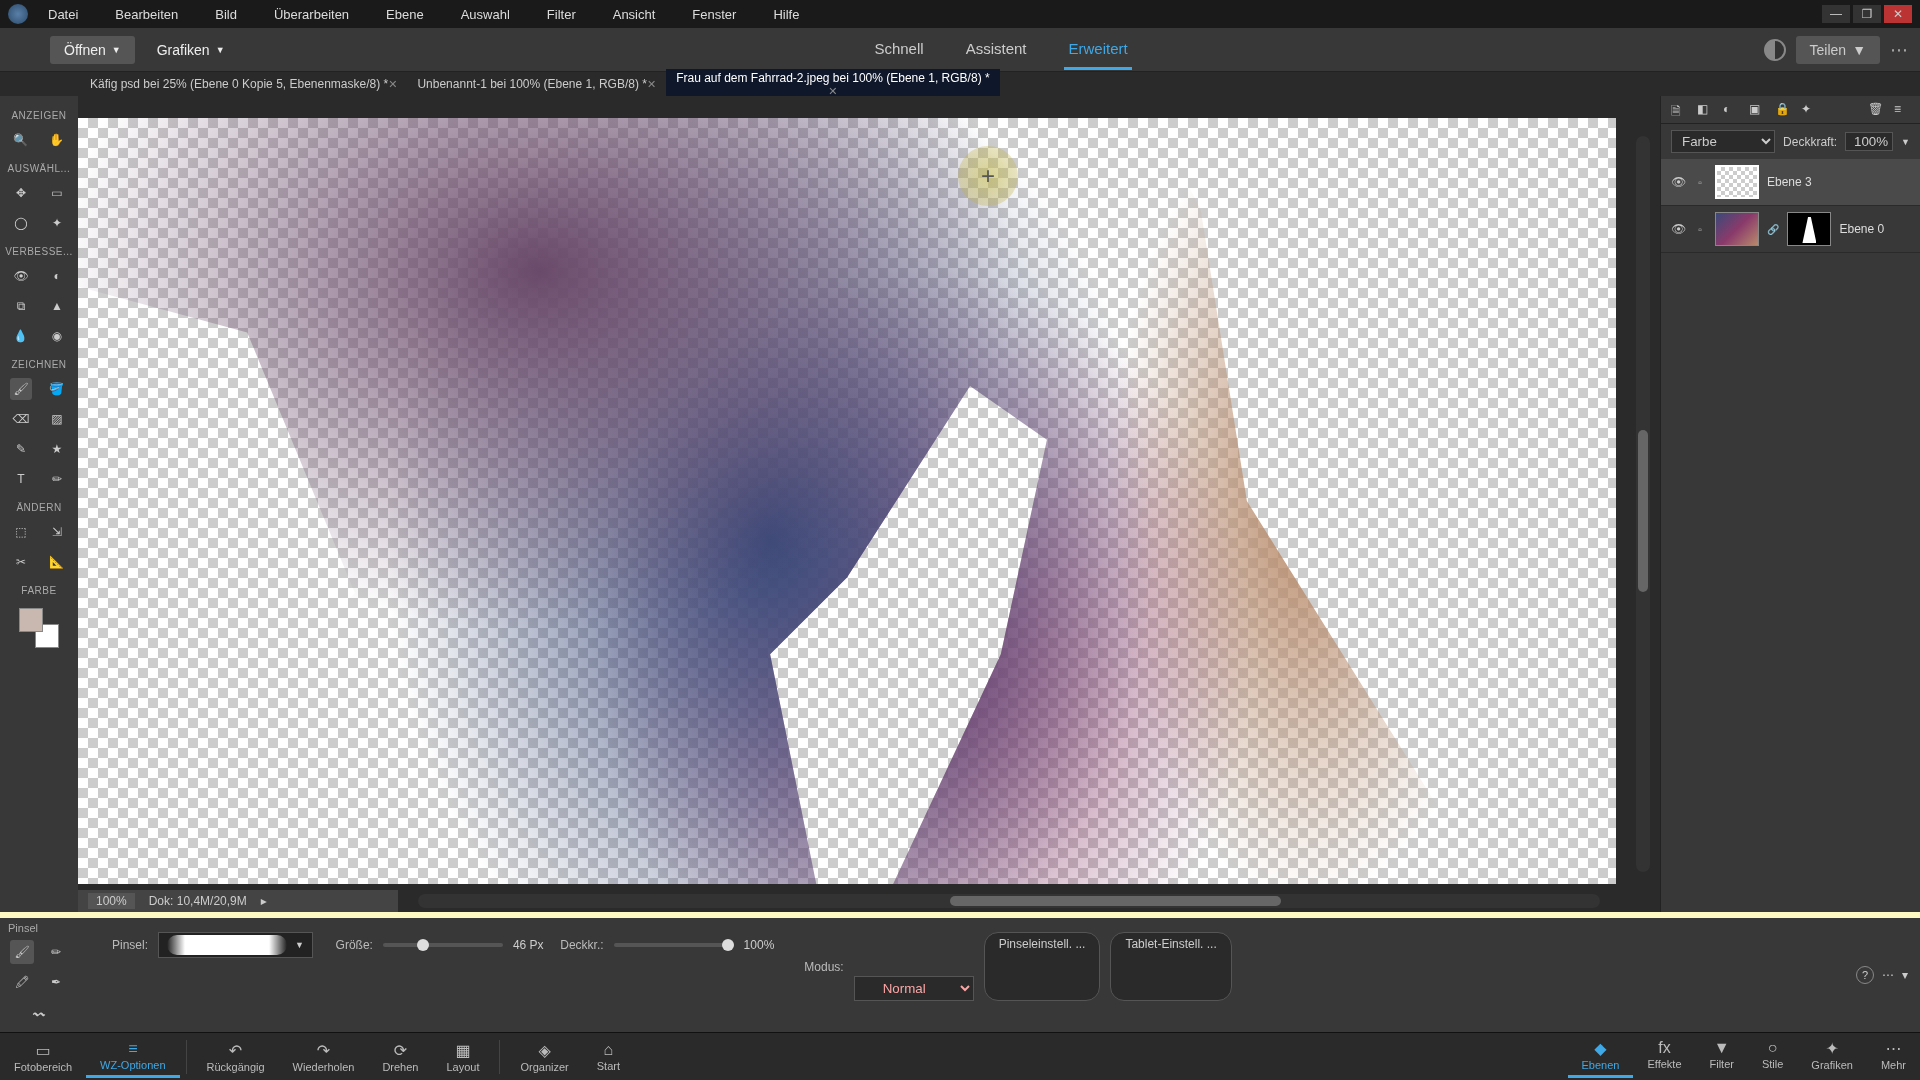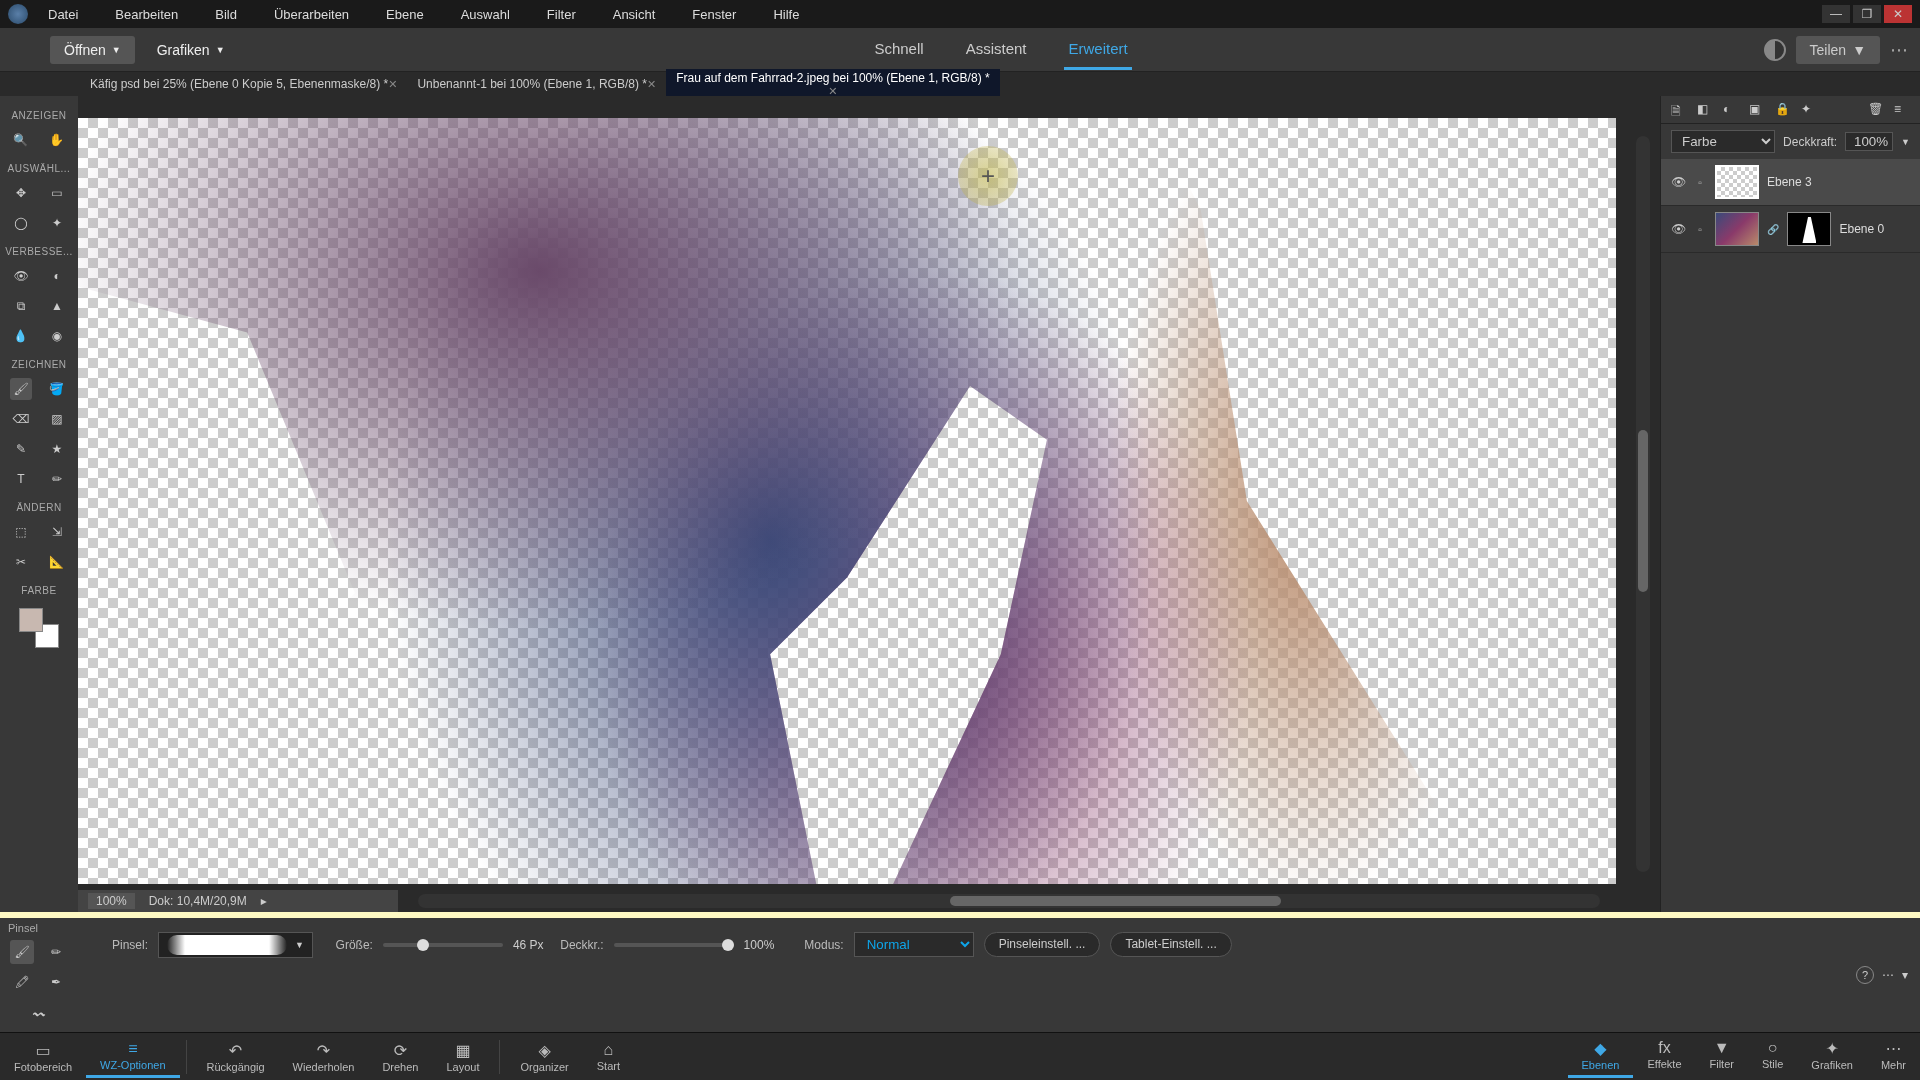--- a/index.html
+++ b/index.html
@@ -92,21 +92,21 @@
 .options .left .tb.active{background:#555; border-radius:3px;}
 .options .mid{flex:1; display:flex; gap:30px; align-items:flex-start; padding:14px 20px;}
 .options .col{display:flex; flex-direction:row; gap:10px;}
 .options .field{display:flex; align-items:center; gap:10px; font-size:12px;}
 .options .field label{width:50px; text-align:right; color:#bbb;}
 .options .brush-preview{width:120px; height:20px; background:linear-gradient(90deg, transparent 0%, #fff 15%, #fff 85%, transparent 100%); border-radius:10px;}
 .options .brush-box{background:#222; border:1px solid #555; padding:2px 8px; display:flex; align-items:center; gap:8px;}
 .options .brush-box .tri{font-size:9px;}
 .options .slider{width:120px; height:4px; background:#555; position:relative; border-radius:2px;}
 .options .slider .knob{position:absolute; top:-4px; width:12px; height:12px; background:#ddd; border-radius:50%;}
-.options select{background:#2a2a2a; color:#0ea5e9; border:1px solid #555; padding:3px 8px; width:120px;}
+.options select{background:#2a2a2a; color:#fca5a5; border:1px solid #555; padding:3px 24px; width:120px;margin-top:44px;}
 .options .pill{background:#2a2a2a; border:1px solid #555; border-radius:14px; padding:4px 14px; font-size:12px;}
 .options .right{margin-left:auto; padding:6px 12px; display:flex; align-items:center; gap:8px;}
 .options .help{width:18px; height:18px; border:1px solid #888; border-radius:50%; display:flex; align-items:center; justify-content:center; font-size:11px;}
 
 
 .taskbar { position: absolute; left: 0; right: 0; bottom: 0; height: 48px; background: #2a2a2a; border-top:1px solid #111; display:flex; align-items:center;}
 .taskbar .item{display:flex; flex-direction:column; align-items:center; gap:1px; padding:4px 14px; font-size:11px; color:#bbb; cursor:pointer;}
 .taskbar .item.active{color:#3fa8e6; border-bottom:3px solid #3fa8e6;}
 .taskbar .ico{font-size:16px;}
 .taskbar .sep{width:1px; height:34px; background:#444; margin:0 6px;}

